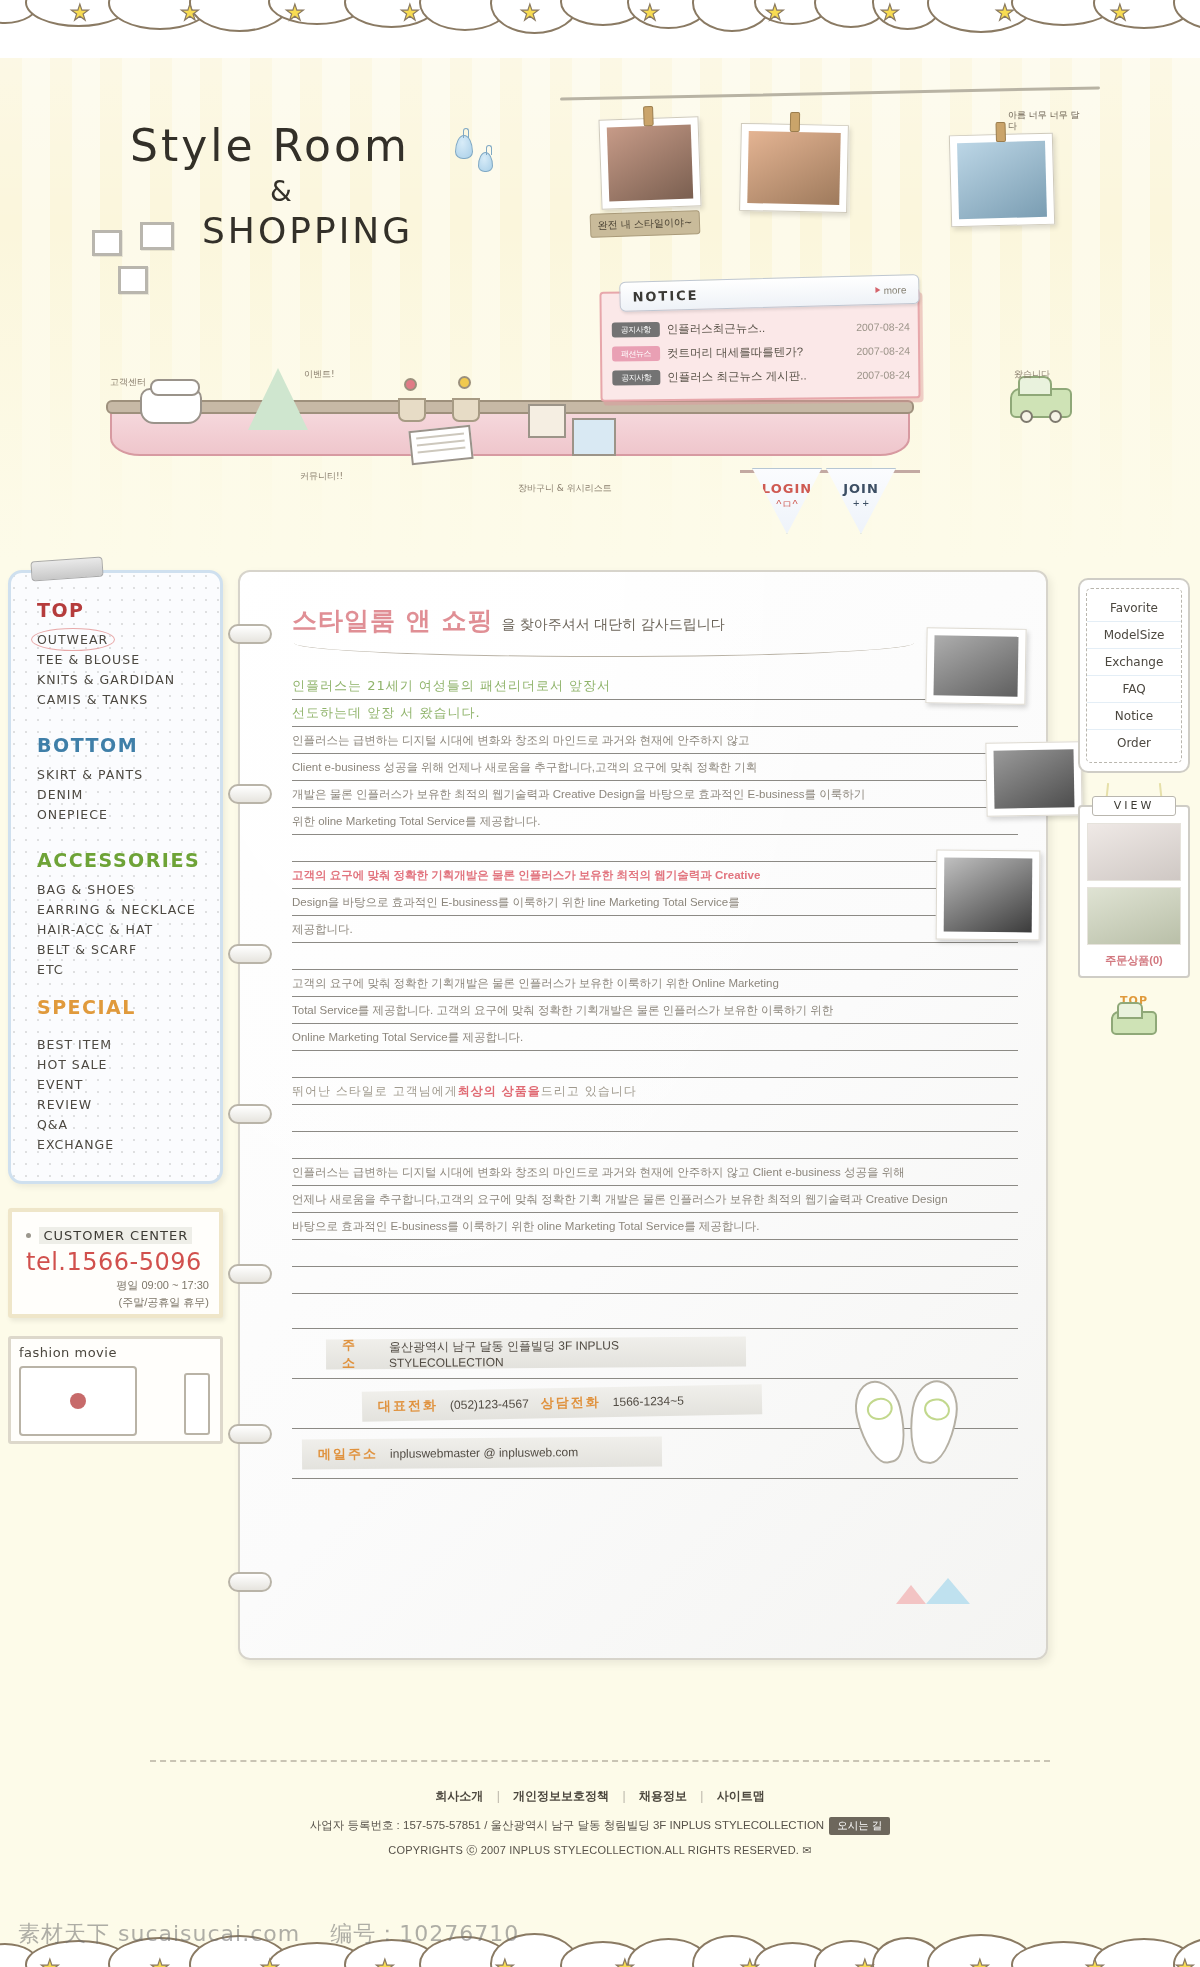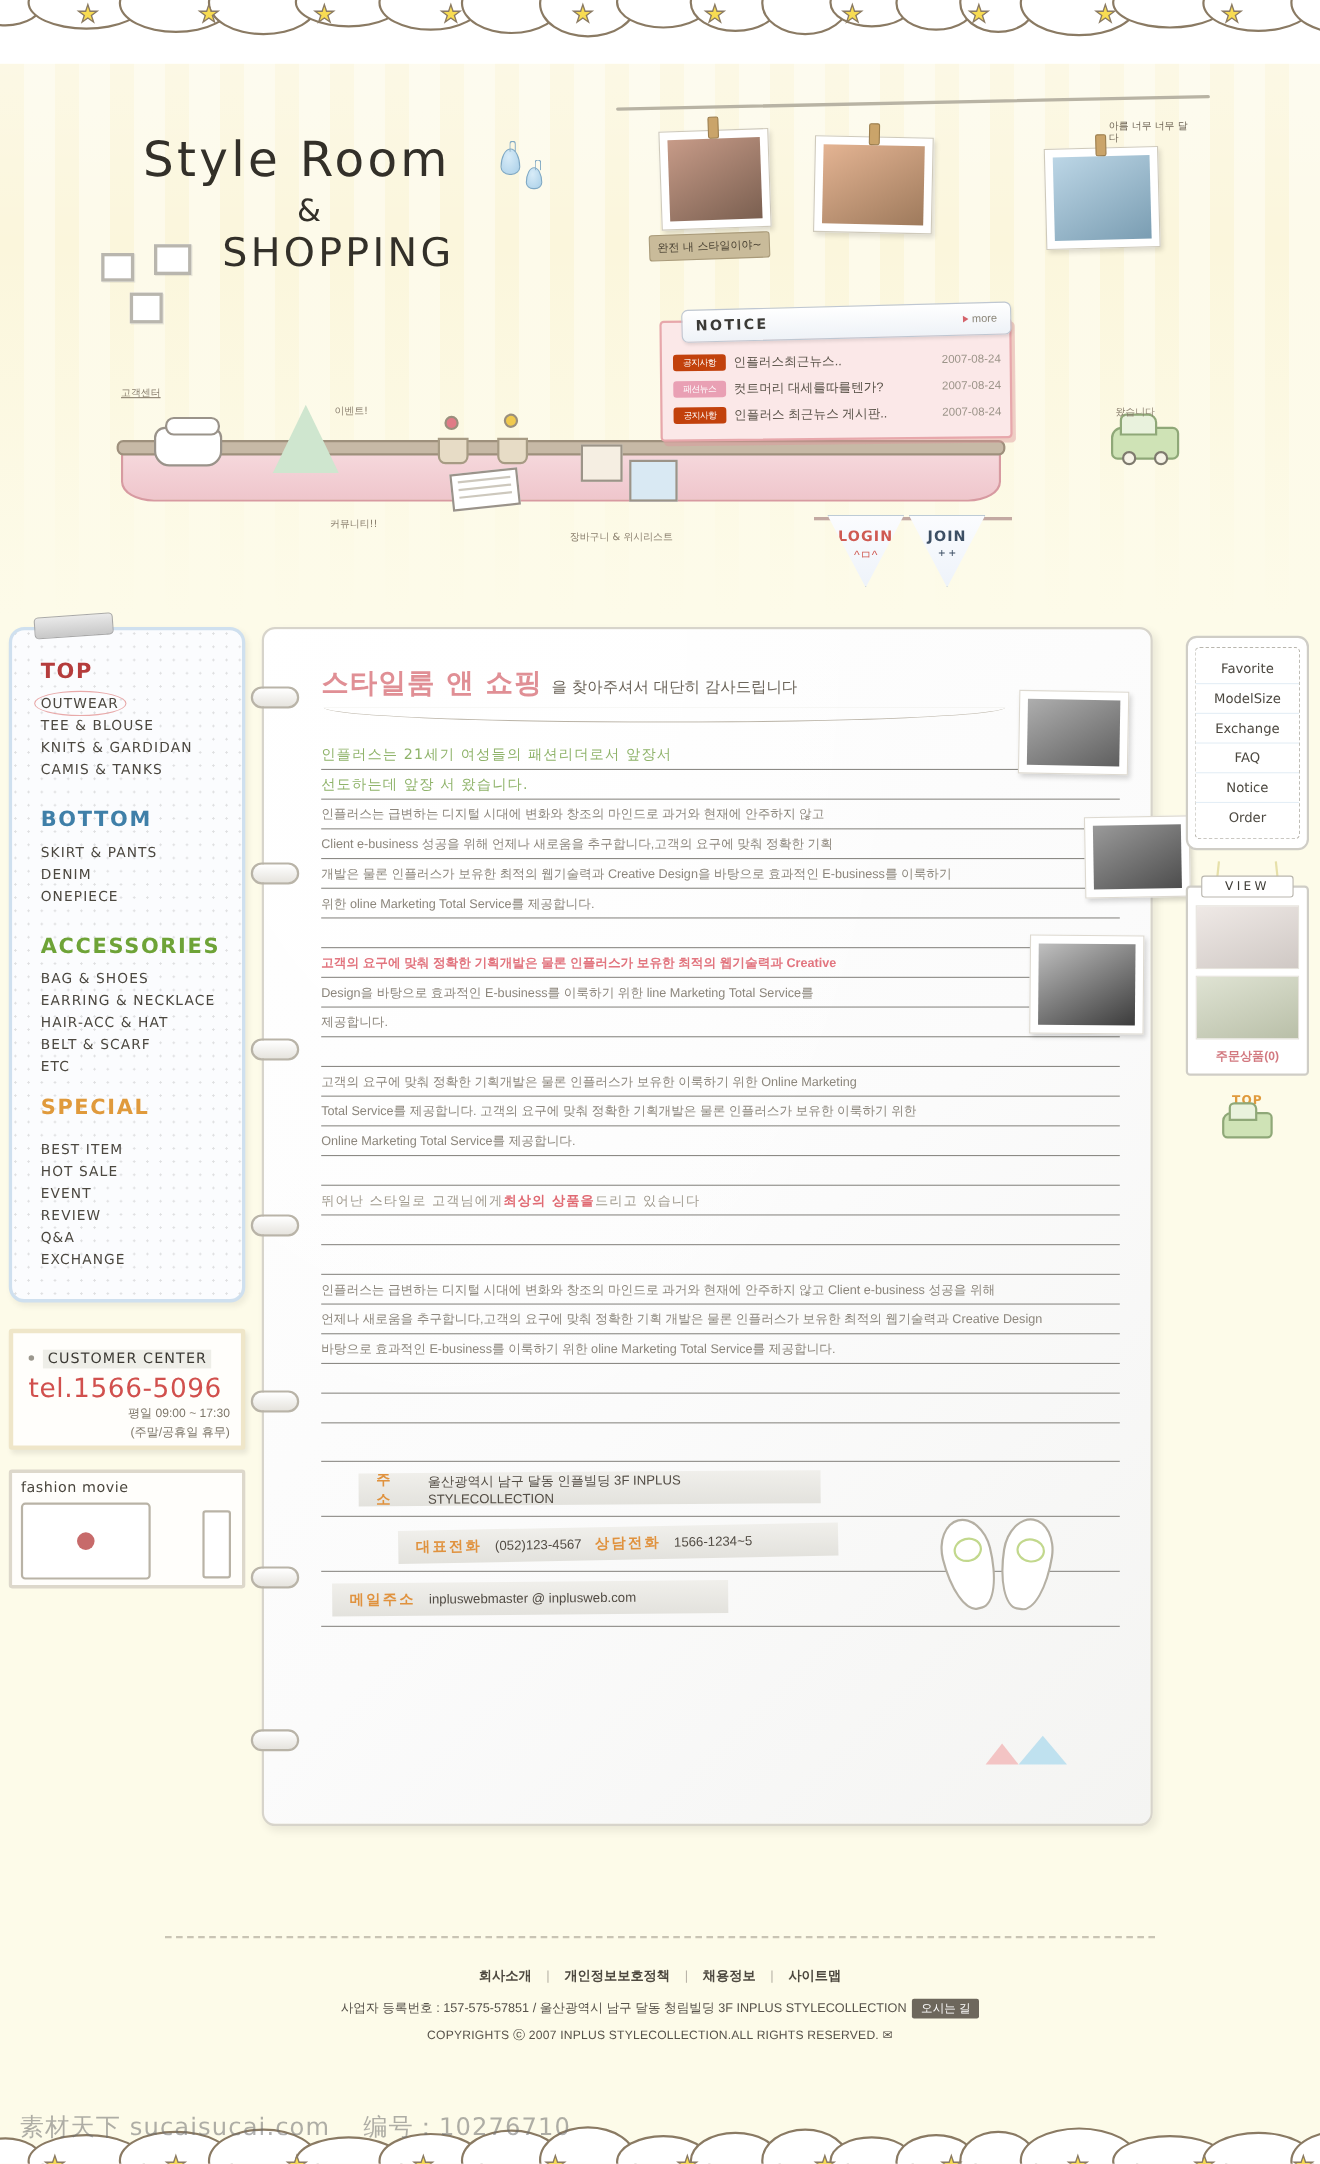--- a/index.html
+++ b/index.html
@@ -140,21 +140,21 @@
     width:0;height:0;border-left:5px solid #d4636b;
     border-top:3.5px solid transparent;border-bottom:3.5px solid transparent;
   }
   .notice-list { position:absolute; top:24px; left:10px; right:8px; }
   .notice-item {
     display:flex; align-items:center; height:24px; gap:7px;
     font-size:11.5px; color:#5a5349;
   }
   .nbadge {
     width:48px; height:15px; border-radius:3px;
-    background:#c2410c; color:#fff; font-size:8px;
+    background:#737373; color:#fff; font-size:8px;
     display:flex; align-items:center; justify-content:center;
     flex:0 0 auto; letter-spacing:-0.5px;
   }
   .nbadge.pink { background:#e9a0b4; }
   .ntitle { flex:1; white-space:nowrap; overflow:hidden; }
   .ndate { color:#9c9489; font-size:10.5px; flex:0 0 auto; }
 
   
   .shelf {
     position:absolute; left:110px; top:408px; width:800px; height:48px;
@@ -560,21 +560,21 @@
         <span class="ntitle">인플러스 최근뉴스 게시판..</span>
         <span class="ndate">2007-08-24</span>
       </div>
     </div>
   </div>
 
   <div class="shelf-top"></div>
   <div class="shelf"></div>
 
   <div class="phone-body"></div>
-  <div class="deco-label" style="left:110px; top:351px;text-decoration:underline;">고객센터</div>
+  <div class="deco-label" style="left:110px; top:376px;">고객센터</div>
   <div class="hat"></div>
   <div class="deco-label" style="left:304px; top:368px; line-height:12px;">이벤트!</div>
   <div class="plant" style="left:398px; top:398px;"></div>
   <div class="flower-dot" style="left:404px; top:378px; background:#e07b86;"></div>
   <div class="plant" style="left:452px; top:398px;"></div>
   <div class="flower-dot" style="left:458px; top:376px; background:#f0c94e;"></div>
   <div class="news-paper" style="left:410px; top:428px;">
     <div class="ln"></div>
       <div class="ln"></div>
       <div class="ln"></div>

